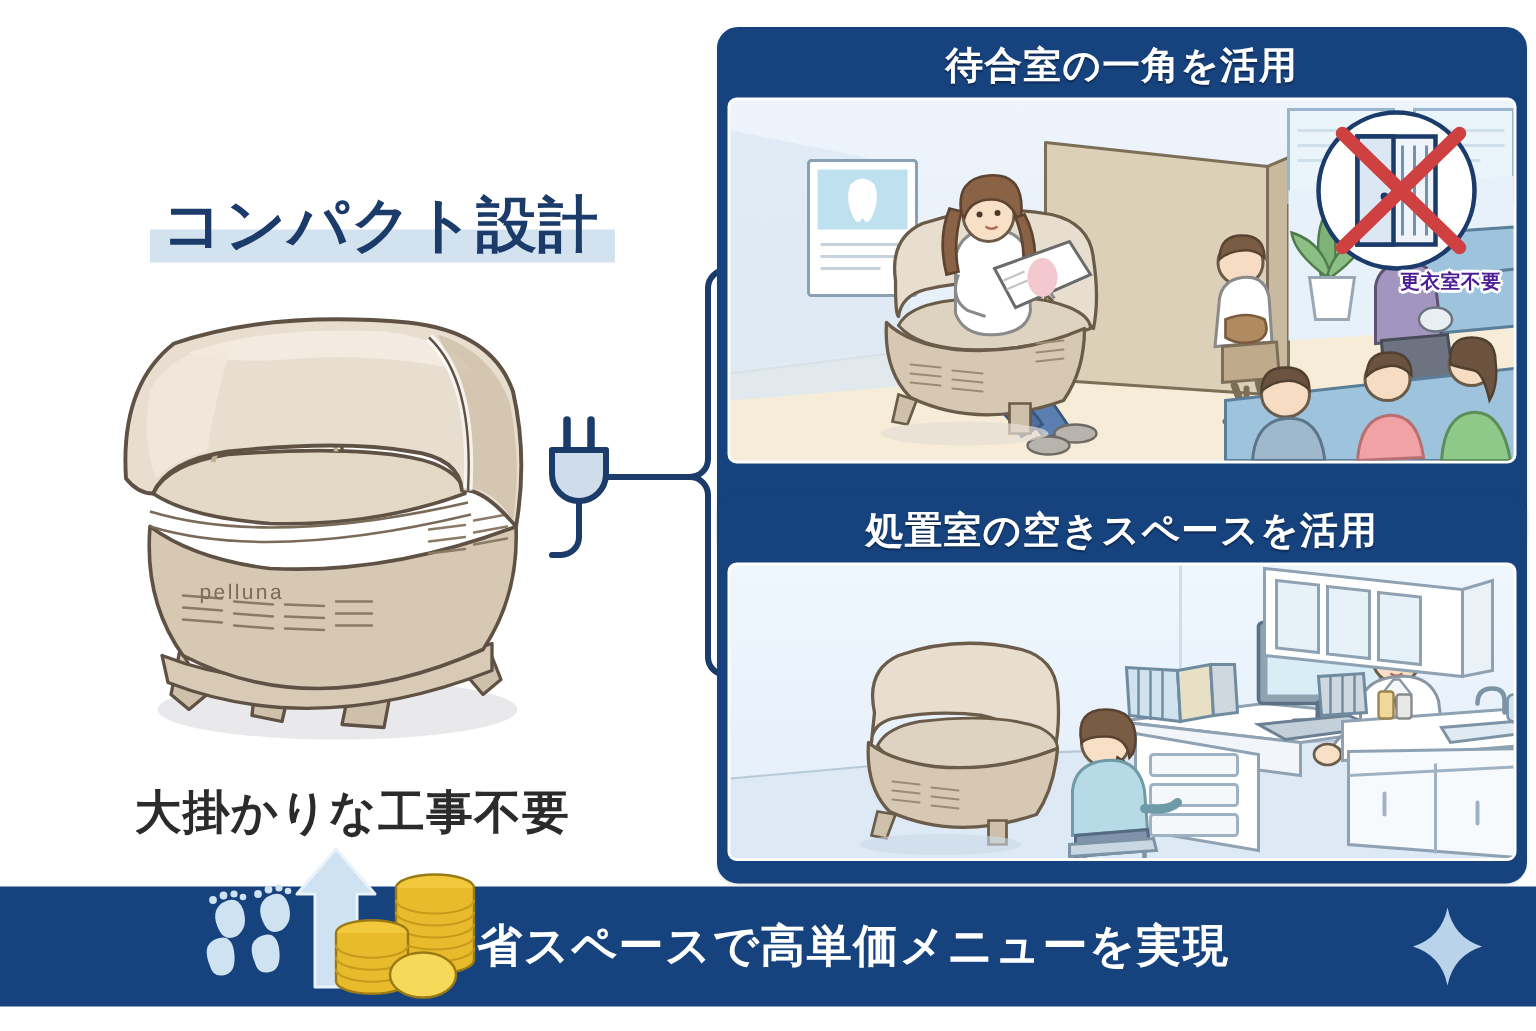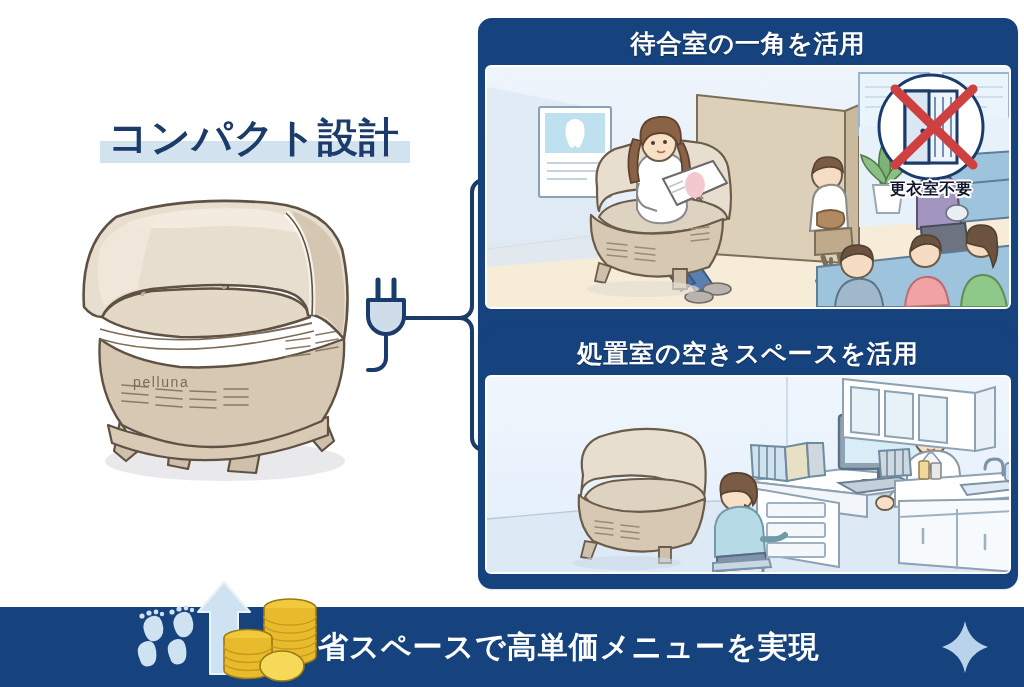--- a/index.html
+++ b/index.html
@@ -6,21 +6,21 @@
   body {
     width: 1024px; height: 687px;
     background: #ffffff;
     font-family: "Liberation Sans", "DejaVu Sans", sans-serif;
     overflow: hidden;
     position: relative;
   }
   .stage { position: absolute; inset: 0; }
 
   
-  .left-col { position: absolute; left: 0; top: 4px; width: 470px; height: 600px; }
+  .left-col { position: absolute; left: 0; top: 16px; width: 470px; height: 600px; }
 
   .title-wrap {
     position: absolute; left: 108px; top: 106px;
     display: inline-block;
   }
   .title-hl {
     position: absolute; left: -8px; right: -10px; bottom: 2px; height: 22px;
     background: #d3e2ef;
     z-index: 0;
   }
@@ -71,30 +71,30 @@
   #panel-1 .panel-body { height: 244px; }
   #panel-2 { left: 478px; top: 328px; width: 540px; height: 261px; }
   #panel-2 .panel-body { height: 199px; }
 
   
   .badge-no-changing {
     position: absolute; right: 8px; top: 2px; width: 140px; height: 150px;
   }
   .badge-label {
     position: absolute; left: 0; right: 0; top: 110px;
-    text-align: center;
-    font-size: 16px; font-weight: bold; color: #0f172a;
+    text-align: right;
+    font-size: 13px; font-weight: bold; color: #4c1d95;
     letter-spacing: 0.5px;
     text-shadow: -1.5px -1.5px 0 #fff, 1.5px -1.5px 0 #fff, -1.5px 1.5px 0 #fff, 1.5px 1.5px 0 #fff,
                  0 2px 0 #fff, 0 -2px 0 #fff, 2px 0 0 #fff, -2px 0 0 #fff;
   }
 
   
   .banner {
-    position: absolute; left: 0; bottom: 0; width: 1024px; height: 80px;
+    position: absolute; left: 0; bottom: 16px; width: 1024px; height: 80px;
     background: #16427e;
     display: flex; align-items: center; font-family: Liberation Serif, serif;
   }
   .banner-text {
     position: absolute; left: 318px; top: 50%; transform: translateY(-50%);
     color: #ffffff; font-size: 30px; font-weight: bold; letter-spacing: 1px;
   }
   .banner-icons { position: absolute; left: 130px; bottom: 0; width: 190px; height: 105px; }
   .banner-spark { position: absolute; right: 36px; top: 50%; transform: translateY(-50%); width: 46px; height: 52px; }
 
@@ -156,20 +156,21 @@
         <path d="M40 60 Q52 34 96 26 Q86 52 78 100 Q58 104 44 118 Q34 92 40 60 Z" fill="#f1e8db" opacity="0.85"></path>
         <path d="M232 22 Q268 34 280 68 Q288 108 282 146 Q268 124 250 124 Q252 70 232 22 Z" fill="#cdbda6" opacity="0.75"></path>
 
         <path d="M226 24 Q256 52 252 126" fill="none" stroke="#ffffff" stroke-width="6" opacity="0.75"></path>
         <path d="M226 24 Q256 52 252 126" fill="none" stroke="#5f5244" stroke-width="1.6"></path>
 
         <text x="73" y="198" font-family="'Liberation Sans',sans-serif" font-size="14" fill="#7b6c58" letter-spacing="1.6">pelluna</text>
       </svg>
     </div>
 
+    <div class="caption-bottom">大掛かりな工事不要</div>
   </div>
 
   <div class="connector">
     <svg width="130" height="380" viewBox="0 0 130 380">
 
       <g>
         <path d="M18 128 l0 -18" stroke="#1b3b6b" stroke-width="5" stroke-linecap="round" fill="none"></path>
         <path d="M34 128 l0 -18" stroke="#1b3b6b" stroke-width="5" stroke-linecap="round" fill="none"></path>
         <path d="M8 130 h36 v16 a18 18 0 0 1 -36 0 z" fill="#cfdcea" stroke="#1b3b6b" stroke-width="4" stroke-linejoin="round"></path>
         <path d="M26 164 v24 a12 12 0 0 1 -12 12 h-6" fill="none" stroke="#1b3b6b" stroke-width="4" stroke-linecap="round"></path>

